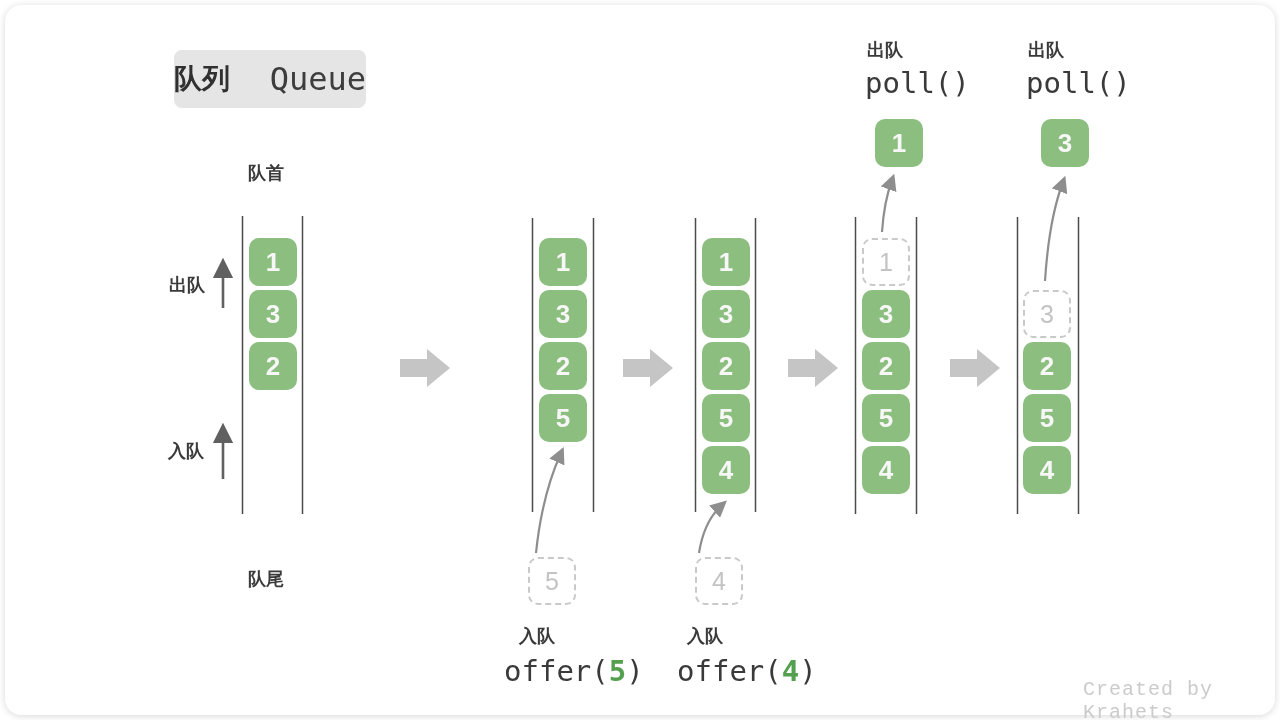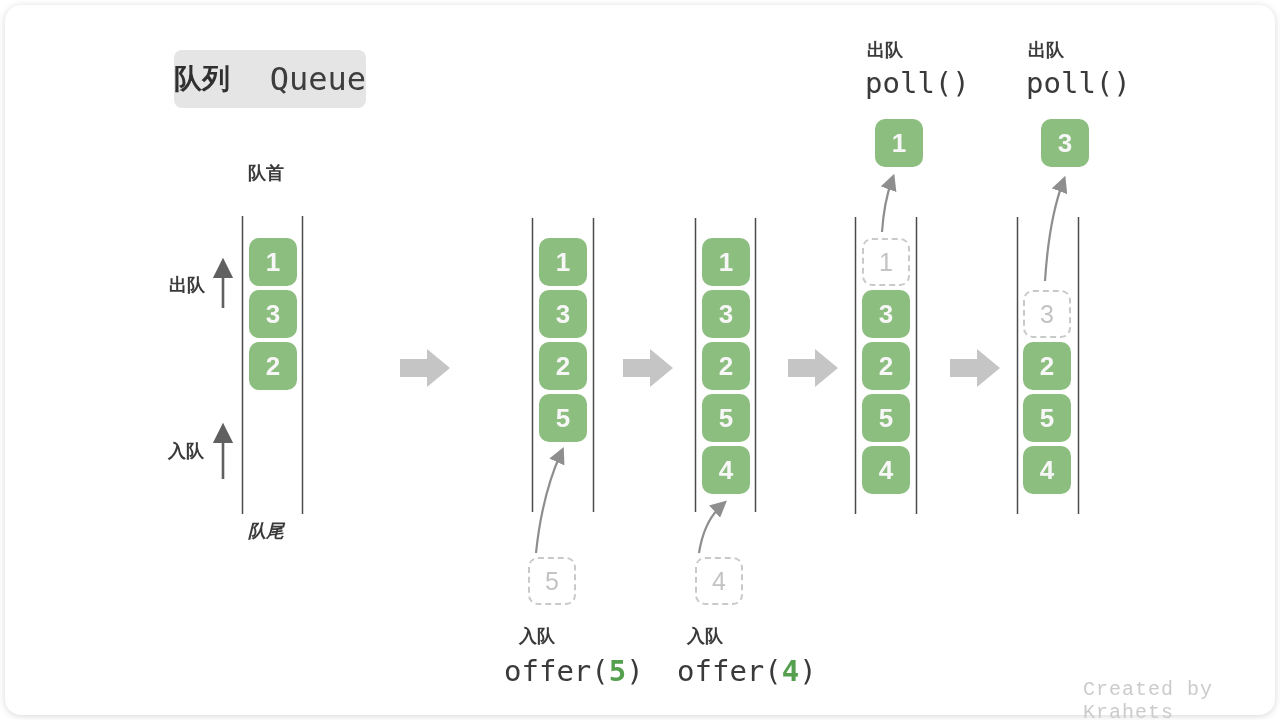--- a/index.html
+++ b/index.html
@@ -86,21 +86,21 @@
     <path class="thin-arrow" marker-end="url(#ah-mid)" d="M877,227 Q879,197 887,175"></path>
     <path class="thin-arrow" marker-end="url(#ah-mid)" d="M1040,276 Q1044,214 1058,177"></path>
   </svg>
 
   <div class="abs title-badge">
     <span class="title-zh">队列</span>
     <span class="title-en">Queue</span>
   </div>
 
   <div class="abs zh-label" style="left:243px;top:154px;">队首</div>
-  <div class="abs zh-label" style="left:243px;top:512px;font-style:italic;">队尾</div>
+  <div class="abs zh-label" style="left:243px;top:560px;">队尾</div>
   <div class="abs zh-label" style="left:164px;top:266px;">出队</div>
   <div class="abs zh-label" style="left:163px;top:432px;">入队</div>
 
   <div class="abs cell" style="left:244px;top:233px;">1</div>
   <div class="abs cell" style="left:244px;top:285px;">3</div>
   <div class="abs cell" style="left:244px;top:337px;">2</div>
 
   <div class="abs cell" style="left:534px;top:233px;">1</div>
   <div class="abs cell" style="left:534px;top:285px;">3</div>
   <div class="abs cell" style="left:534px;top:337px;">2</div>

